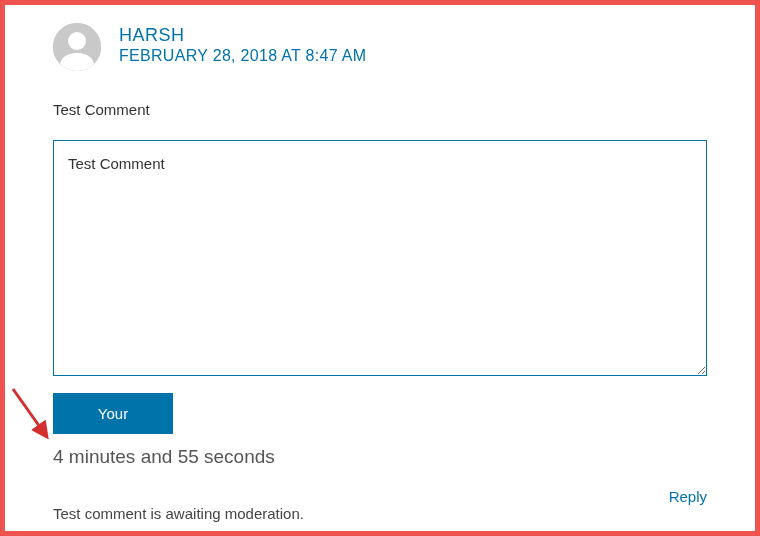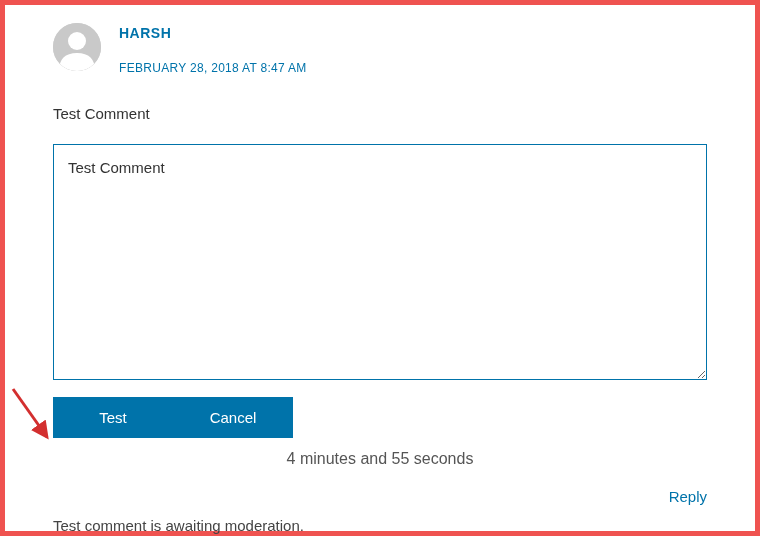--- a/index.html
+++ b/index.html
@@ -38,33 +38,33 @@
     }
     .avatar svg {
       width: 100%;
       height: 100%;
     }
     .author-block {
       padding-top: 2px;
     }
     .author-name {
       color: #0073aa;
-      font-weight: 700;
-      font-size: 14px;
+      font-weight: 400;
+      font-size: 18px;
       letter-spacing: 0.5px;
       text-transform: uppercase;
-      margin-bottom: 20px;
+      margin-bottom: 1px;
     }
     .author-name a {
       color: #0073aa;
       text-decoration: none;
     }
     .comment-date {
       color: #0073aa;
-      font-size: 12px;
+      font-size: 16px;
       letter-spacing: 0.3px;
     }
     .comment-date a {
       color: #0073aa;
       text-decoration: none;
     }
     .comment-text {
       color: #333;
       font-size: 15px;
       margin-bottom: 22px;
@@ -94,29 +94,28 @@
       width: 120px;
       cursor: pointer;
       font-family: inherit;
       text-align: center;
     }
     .btn:first-child {
       width: 120px;
     }
     .timer-text {
       color: #555;
-      font-size: 16px;
+      font-size: 19px;
       margin-bottom: 20px;
-      text-align: center;
     }
     .reply-link {
       text-align: right;
       color: #0073aa;
       font-size: 15px;
-      margin-bottom: 12px;
+      margin-bottom: 0;
     }
     .reply-link a {
       color: #0073aa;
       text-decoration: none;
       cursor: pointer;
     }
     .moderation-text {
       color: #444;
       font-size: 15px;
     }
@@ -157,22 +156,21 @@
         <a>FEBRUARY 28, 2018 AT 8:47 AM</a>
       </div>
     </div>
   </div>
 
   <div class="comment-text">Test Comment</div>
 
   <textarea class="edit-textarea" style="">Test Comment</textarea>
 
   <div class="button-row">
-    <button class="btn">Test</button>
-    <button class="btn">Cancel</button>
+    <button class="btn">Your</button>
   </div>
 
   <div class="timer-text">4 minutes and 55 seconds</div>
 
   <div class="reply-link">
     <a>Reply</a>
   </div>
 
   <div class="moderation-text">Test comment is awaiting moderation.</div>
 

